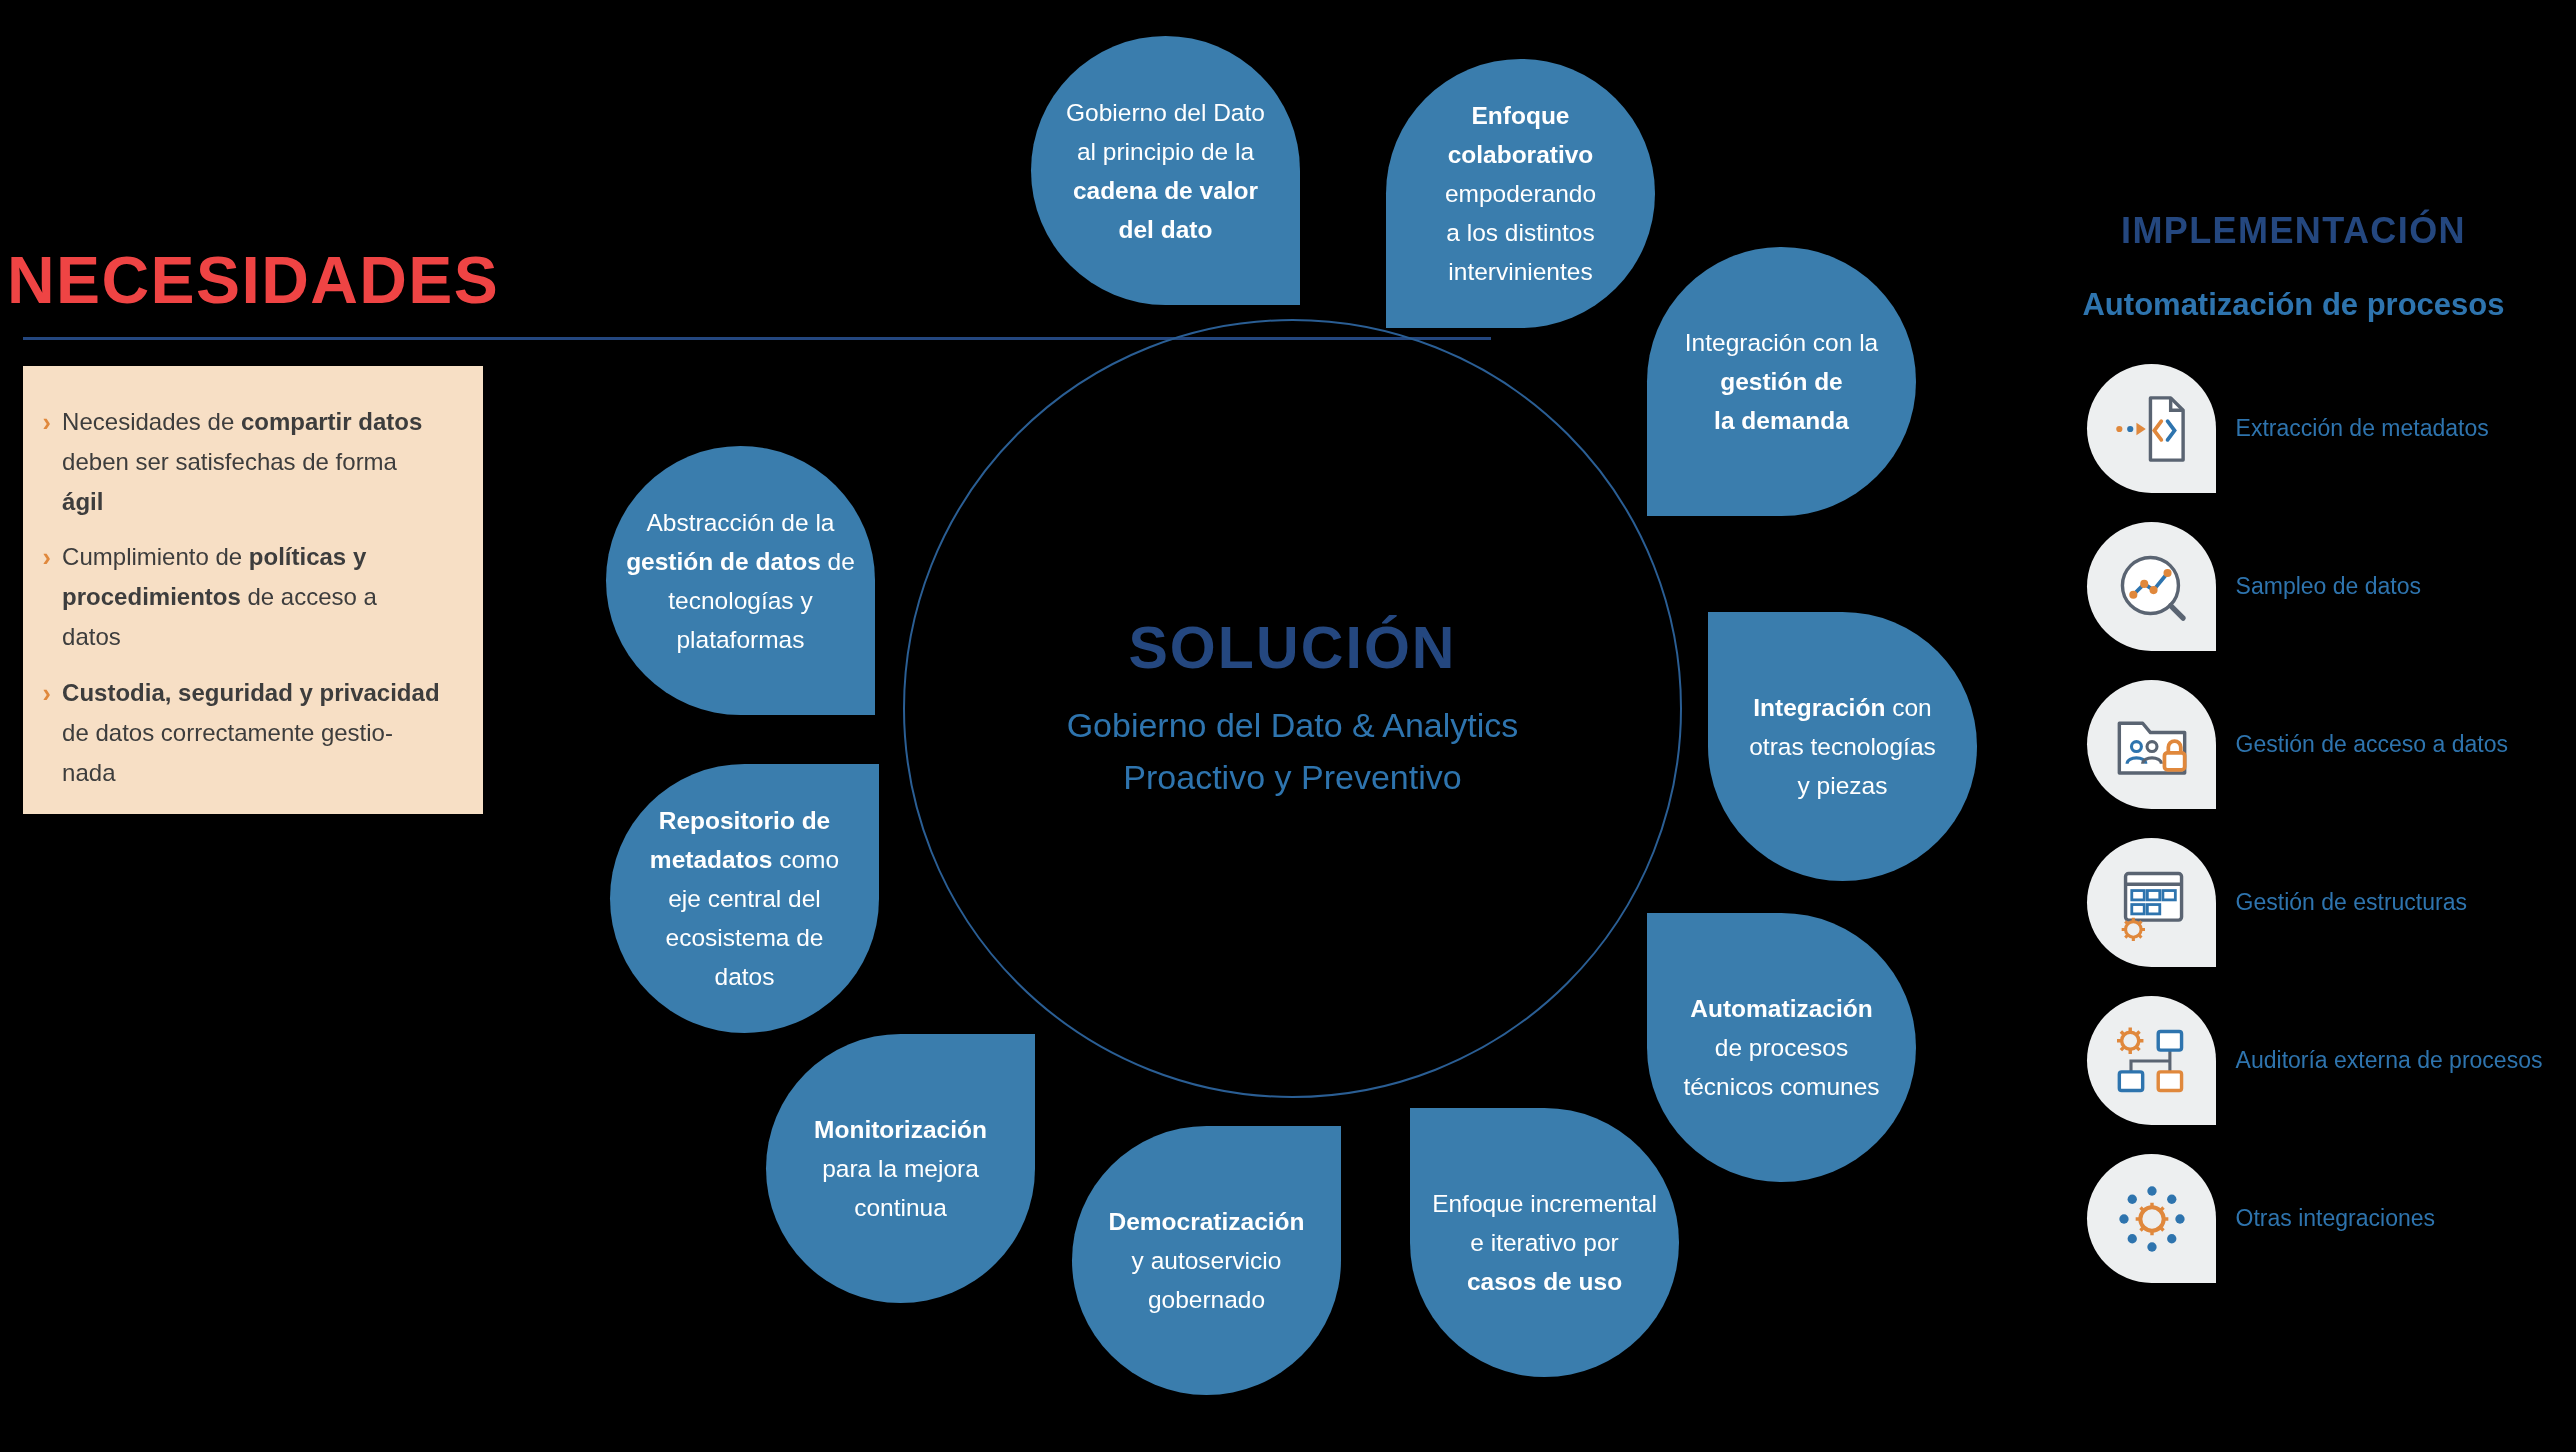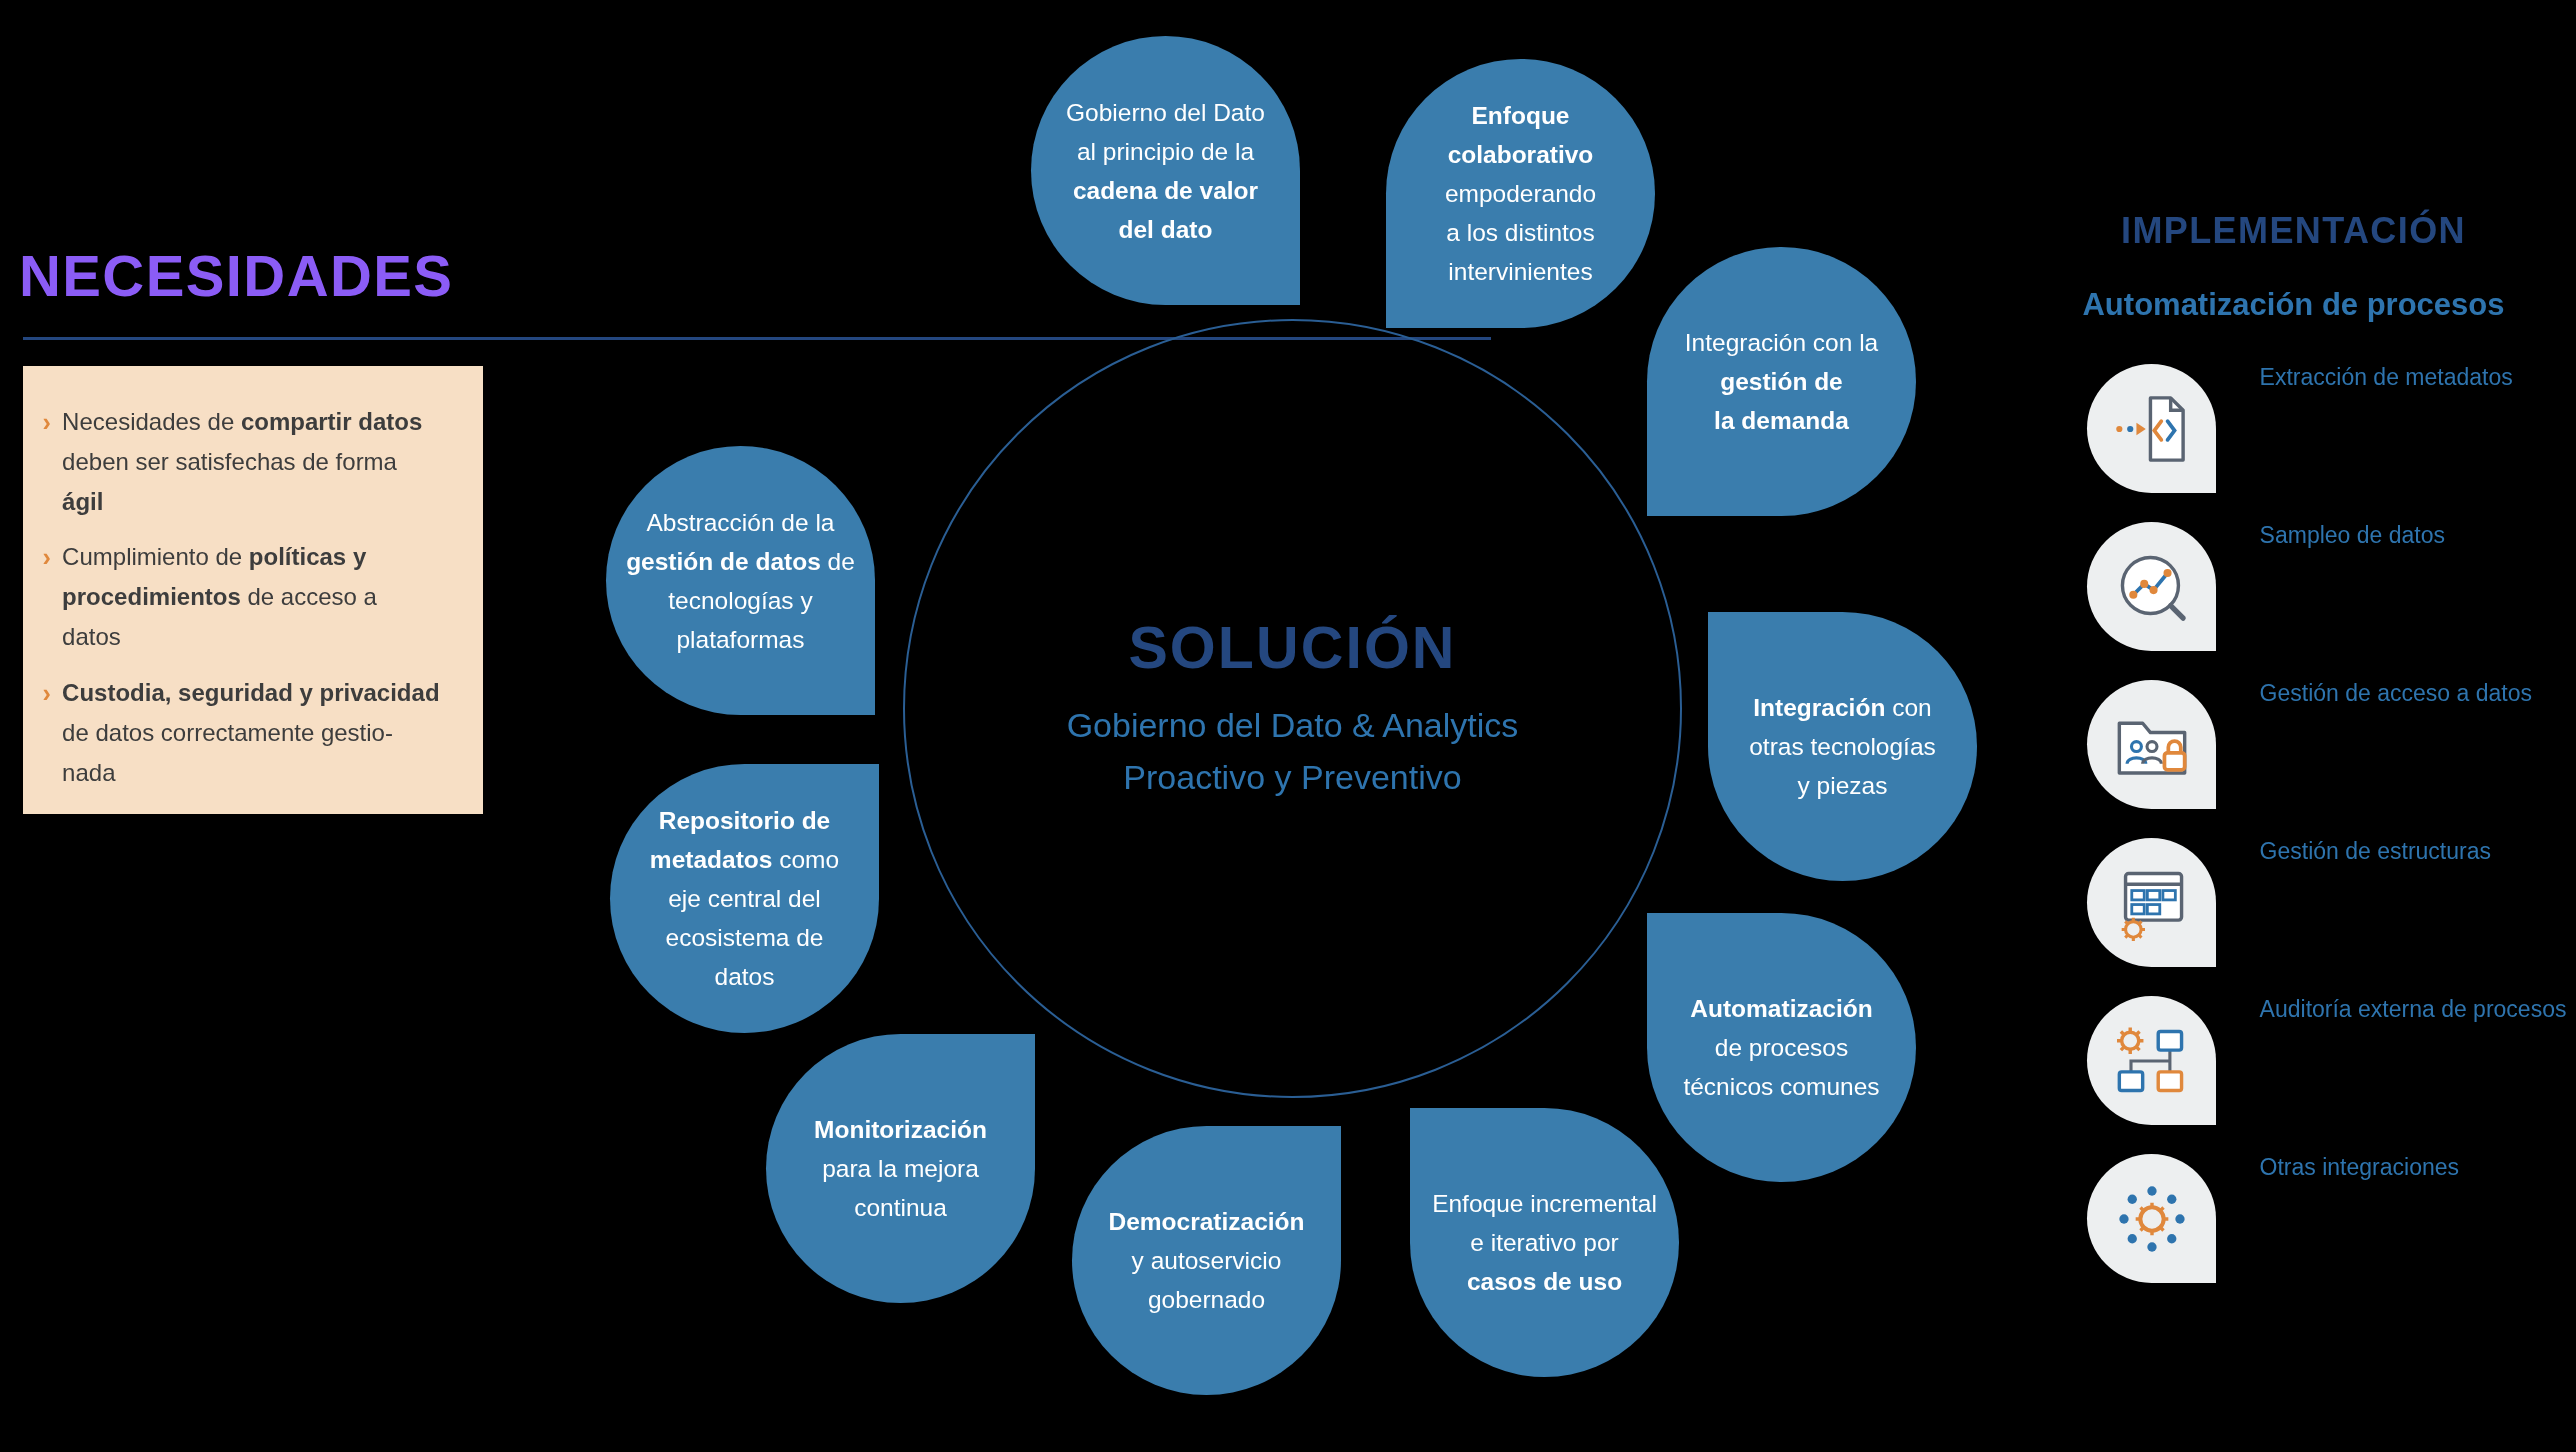--- a/index.html
+++ b/index.html
@@ -7,22 +7,22 @@
   body {
     width: 2576px; height: 1452px;
     font-family: "Liberation Sans", sans-serif;
     position: relative;
   }
   .stage { position: absolute; left: 0; top: 0; width: 2576px; height: 1452px; background: #000; }
   .b { font-weight: bold; }
 
   
   .nec-title {
-    position: absolute; left: 19px; top: 242px;
-    font-size: 58px; font-weight: bold; color: #8b5cf6; letter-spacing: 1.4px;
+    position: absolute; left: 7px; top: 242px;
+    font-size: 66px; font-weight: bold; color: #ef4444; letter-spacing: 1.4px;
   }
   .nec-rule {
     position: absolute; left: 23px; top: 337px; width: 1468px; height: 2.8px;
     background: #24477f;
   }
   .nec-box {
     position: absolute; left: 23px; top: 366px; width: 460px; height: 448px;
     background: #f7dfc5; padding: 36px 17px 17px 19.6px;
   }
   .nec-item {
@@ -69,21 +69,21 @@
   
   .impl-title {
     position: absolute; left: 2021px; top: 210px; width: 545px; text-align: center;
     font-size: 36px; font-weight: bold; color: #24477f; letter-spacing: 1.4px;
   }
   .impl-sub {
     position: absolute; left: 2021px; top: 287px; width: 545px; text-align: center;
     font-size: 31px; font-weight: bold; color: #2e74ae;
   }
   .impl-list { position: absolute; left: 2087px; top: 364px; }
-  .impl-row { display: flex; align-items: flex-start; margin-bottom: 29px; gap: 24px; }
+  .impl-row { display: flex; align-items: center; margin-bottom: 29px; }
   .tile {
     width: 129px; height: 129px; background: #edeff0;
     border-radius: 50% 50% 0 50%;
     display: flex; align-items: center; justify-content: center;
   }
   .impl-label { margin-left: 19.6px; font-size: 23px; color: #2e74ae; white-space: nowrap; }
 </style>
 </head>
 <body>
 

